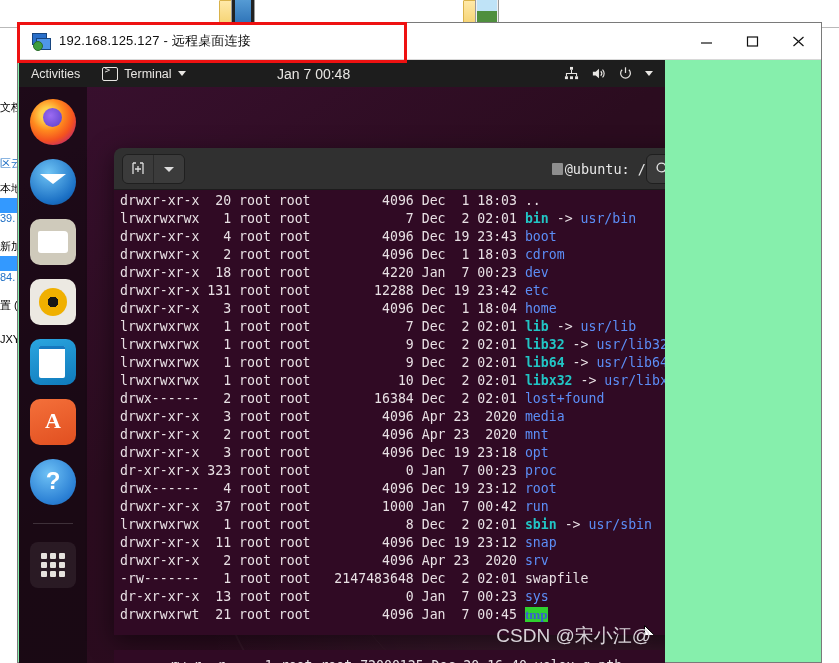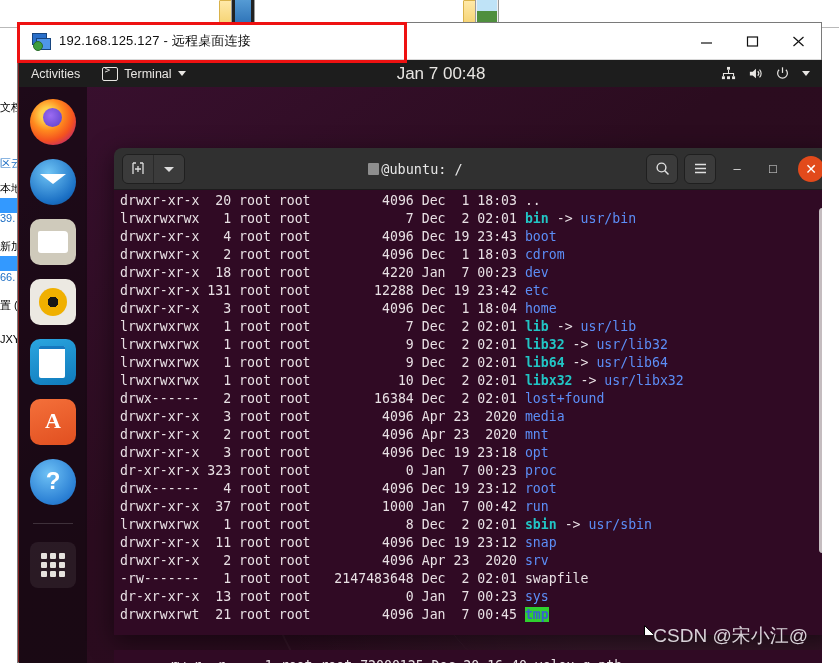--- a/index.html
+++ b/index.html
@@ -19,60 +19,60 @@
   .film-dots{position:absolute;left:0;top:0;width:100%;height:100%;
      background-image:linear-gradient(90deg,#222 0 3px,transparent 3px 100%),
                       linear-gradient(270deg,#222 0 3px,transparent 3px 100%);}
   .pic-thumb{position:absolute;inset:1px;background:linear-gradient(180deg,#bfe3f7 0 55%,#4f8f3e 55% 100%);}
 
   .win-text{position:absolute;font-size:11px;color:#000;white-space:nowrap;}
   .win-hl{position:absolute;background:#3399ff;height:15px;}
 
   
   #rdp-window{position:absolute;left:17px;top:22px;width:805px;height:641px;
-     background:#7f1d1d;border:1px solid #7a7a7a;box-sizing:border-box;}
+     background:#86efac;border:1px solid #7a7a7a;box-sizing:border-box;}
   #rdp-titlebar{position:absolute;left:0;top:0;width:100%;height:37px;background:#ffffff;
      border-bottom:1px solid #d8d8d8;box-sizing:border-box;display:flex;align-items:center;}
   #rdp-icon{width:18px;height:18px;margin-left:14px;position:relative;flex:none;}
   .rdp-mon{position:absolute;left:0;top:1px;width:13px;height:10px;background:#2a6fc9;border:1px solid #17457f;}
   .rdp-mon2{position:absolute;left:4px;top:6px;width:13px;height:10px;background:#4f96e8;border:1px solid #17457f;}
   .rdp-badge{position:absolute;left:1px;top:9px;width:8px;height:8px;border-radius:50%;background:#3f9e3f;border:1px solid #2a6b2a;}
   #rdp-title-text{margin-left:9px;font-size:13px;color:#111;letter-spacing:.2px;}
   #rdp-controls{margin-left:auto;display:flex;height:100%;}
   .rdp-btn{width:46px;height:100%;display:flex;align-items:center;justify-content:center;
      font-size:14px;color:#111;}
   .rdp-btn svg{display:block;}
 
   
   #red-box{position:absolute;left:17px;top:22px;width:390px;height:41px;
      border:3px solid #ee1111;box-sizing:border-box;pointer-events:none;z-index:40;}
 
   
-  #ubuntu{position:absolute;left:1px;top:37px;width:803px;height:603px;overflow:hidden;
+  #ubuntu{position:absolute;left:1px;top:37px;width:646px;height:603px;overflow:hidden;
      background:#2c0d20;}
   #ubuntu-bg{position:absolute;inset:0;
      background:
        radial-gradient(circle at 78% 86%, rgba(255,255,255,.045) 0 10%, transparent 45%),
        linear-gradient(145deg,#3a1030 0%,#2b0c1f 45%,#2a0c1e 100%);}
   .bg-swoosh{position:absolute;left:52%;bottom:-40px;width:340px;height:360px;
      border-left:2px solid rgba(255,255,255,.05);transform:rotate(22deg);border-radius:40%;}
   .bg-swoosh2{position:absolute;left:30%;bottom:-80px;width:420px;height:420px;
      border-left:2px solid rgba(255,255,255,.04);transform:rotate(-14deg);border-radius:45%;}
 
   
   #gnome-topbar{position:absolute;left:0;top:0;width:100%;height:27px;background:#1d1d1d;
      display:flex;align-items:center;color:#e8e6e3;font-size:12.5px;z-index:5;}
   #activities{padding:0 10px 0 12px;}
   #app-menu{display:flex;align-items:center;gap:6px;margin-left:12px;}
   .term-mini{width:14px;height:12px;border:1.4px solid #e8e6e3;border-radius:2px;
      position:relative;display:inline-block;}
   .term-mini::before{content:">";position:absolute;left:1.5px;top:-2.5px;font-size:9px;color:#e8e6e3;font-family:"DejaVu Sans Mono",monospace;}
   .caret-down{width:0;height:0;border-left:4px solid transparent;border-right:4px solid transparent;
      border-top:5px solid #e8e6e3;display:inline-block;}
-  #gnome-clock{position:absolute;left:0;right:0;margin:auto;width:130px;text-align:right;font-size:17px;}
+  #gnome-clock{position:absolute;left:0;right:0;margin:auto;width:130px;text-align:left;font-size:14px;}
   #tray{margin-left:auto;display:flex;align-items:center;gap:12px;padding-right:12px;}
   .tray-ico{width:15px;height:15px;display:block;}
 
   
   #dock{position:absolute;left:0;top:27px;width:68px;bottom:0;background:rgba(20,8,16,.72);z-index:4;
      display:flex;flex-direction:column;align-items:center;padding-top:12px;gap:14px;}
   .dock-item{width:46px;height:46px;border-radius:10px;position:relative;flex:none;}
   .di-firefox{background:radial-gradient(circle at 38% 34%,#ffd24d 0 16%,#ff8a1e 38%,#f4521f 62%,#b5207b 88%);
      border-radius:50%;}
   .di-firefox::after{content:"";position:absolute;left:13px;top:9px;width:19px;height:19px;border-radius:50%;
@@ -99,36 +99,36 @@
 
   
   #terminal{position:absolute;left:95px;top:88px;width:718px;height:487px;background:#300a24;
      border-radius:8px 8px 0 0;overflow:hidden;z-index:6;box-shadow:0 6px 24px rgba(0,0,0,.5);}
   #term-header{height:42px;background:#303030;display:flex;align-items:center;padding:0 8px;
      border-bottom:1px solid #1c1c1c;box-sizing:border-box;}
   .hdr-grp{display:flex;border:1px solid #1f1f1f;border-radius:6px;overflow:hidden;}
   .hdr-btn{width:30px;height:28px;background:#3b3b3b;display:flex;align-items:center;justify-content:center;}
   .hdr-btn + .hdr-btn{border-left:1px solid #2a2a2a;}
   #term-title{flex:1;text-align:center;color:#e6e6e6;font-size:13.5px;
-     font-family:"DejaVu Sans Mono",monospace;display:flex;align-items:center;justify-content:center;gap:2px;}
+     font-family:"DejaVu Sans Mono",monospace;display:flex;align-items:center;justify-content:flex-end;gap:2px;}
   .title-glyph{display:inline-block;width:11px;height:12px;background:#8e8e8e;border-radius:1px;}
   #term-right{display:flex;align-items:center;gap:6px;}
   .rbtn{width:30px;height:28px;background:#3b3b3b;border:1px solid #1f1f1f;border-radius:6px;
      display:flex;align-items:center;justify-content:center;}
   .wbtn{width:30px;height:28px;display:flex;align-items:center;justify-content:center;color:#dcdcdc;font-size:13px;}
   #term-close{width:26px;height:26px;border-radius:50%;background:#e24a1b;color:#fff;
      display:flex;align-items:center;justify-content:center;font-size:14px;margin-left:4px;}
 
   #term-body{position:relative;height:445px;padding:2px 0 0 6px;box-sizing:border-box;
      font-family:"DejaVu Sans Mono",monospace;font-size:13.2px;line-height:18px;color:#e8e0e4;
      white-space:pre;overflow:hidden;}
   .ln{height:18px;}
   .c-dir{color:#5c8ef7;font-weight:normal;}
   .c-link{color:#22c5c5;font-weight:bold;}
-  .c-sticky{color:#3a5fd0;font-weight:bold;background:#2fd02f;}
+  .c-sticky{color:#3a5fd0;font-weight:bold;background:#2fd02f;font-family:Liberation Serif, serif;}
   .c-plain{color:#e8e0e4;}
   #term-scroll{position:absolute;right:6px;top:60px;width:7px;height:345px;background:#c4bcbf;border-radius:4px;z-index:8;}
 
   
   #cursor{position:absolute;left:530px;top:477px;width:12px;height:19px;z-index:30;}
 
   
   #bottom-line{position:absolute;left:95px;bottom:0;width:718px;height:13px;background:#300a24;
      font-family:"DejaVu Sans Mono",monospace;font-size:13.2px;color:#e8e0e4;white-space:pre;
      overflow:hidden;z-index:6;line-height:13px;}
@@ -156,21 +156,21 @@
   </div>
   <div style="position:absolute;left:0;top:27px;width:839px;height:1px;background:#b9b9b9;"></div>
 
   <div class="win-text" style="left:0px;top:100px;">文档</div>
   <div class="win-text" style="left:0px;top:156px;color:#1f6fc4;">区云</div>
   <div class="win-text" style="left:0px;top:181px;">本地</div>
   <div class="win-hl" style="left:0px;top:198px;width:17px;"></div>
   <div class="win-text" style="left:0px;top:212px;color:#1f6fc4;text-align:right;">39.</div>
   <div class="win-text" style="left:0px;top:239px;">新加</div>
   <div class="win-hl" style="left:0px;top:256px;width:17px;"></div>
-  <div class="win-text" style="left:0px;top:271px;color:#1f6fc4;">66.</div>
+  <div class="win-text" style="left:0px;top:271px;color:#1f6fc4;">84.</div>
   <div class="win-text" style="left:0px;top:298px;">置 (</div>
   <div class="win-text" style="left:0px;top:333px;">JXY</div>
 </div>
 
 <div id="rdp-window">
 
   <div id="rdp-titlebar">
     <div id="rdp-icon">
       <div class="rdp-mon"></div>
       <div class="rdp-mon2"></div>

